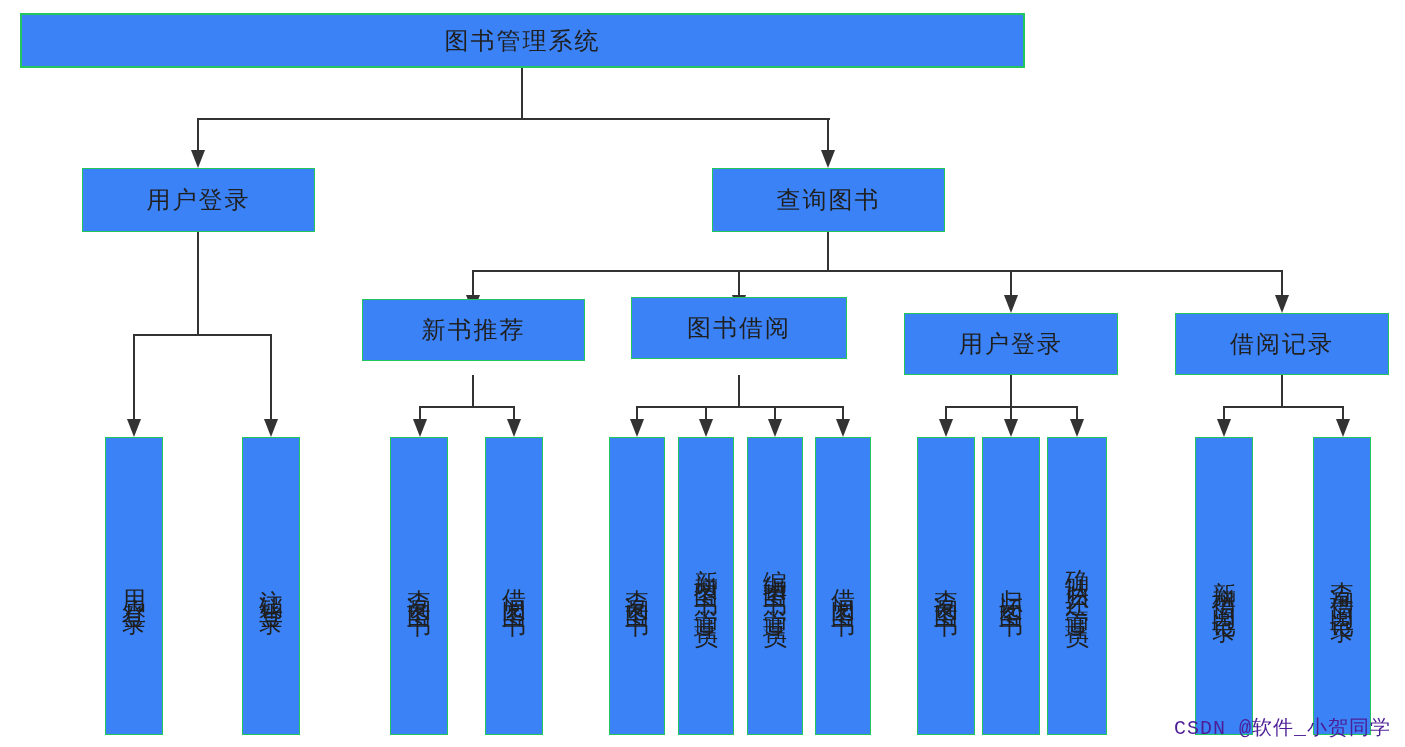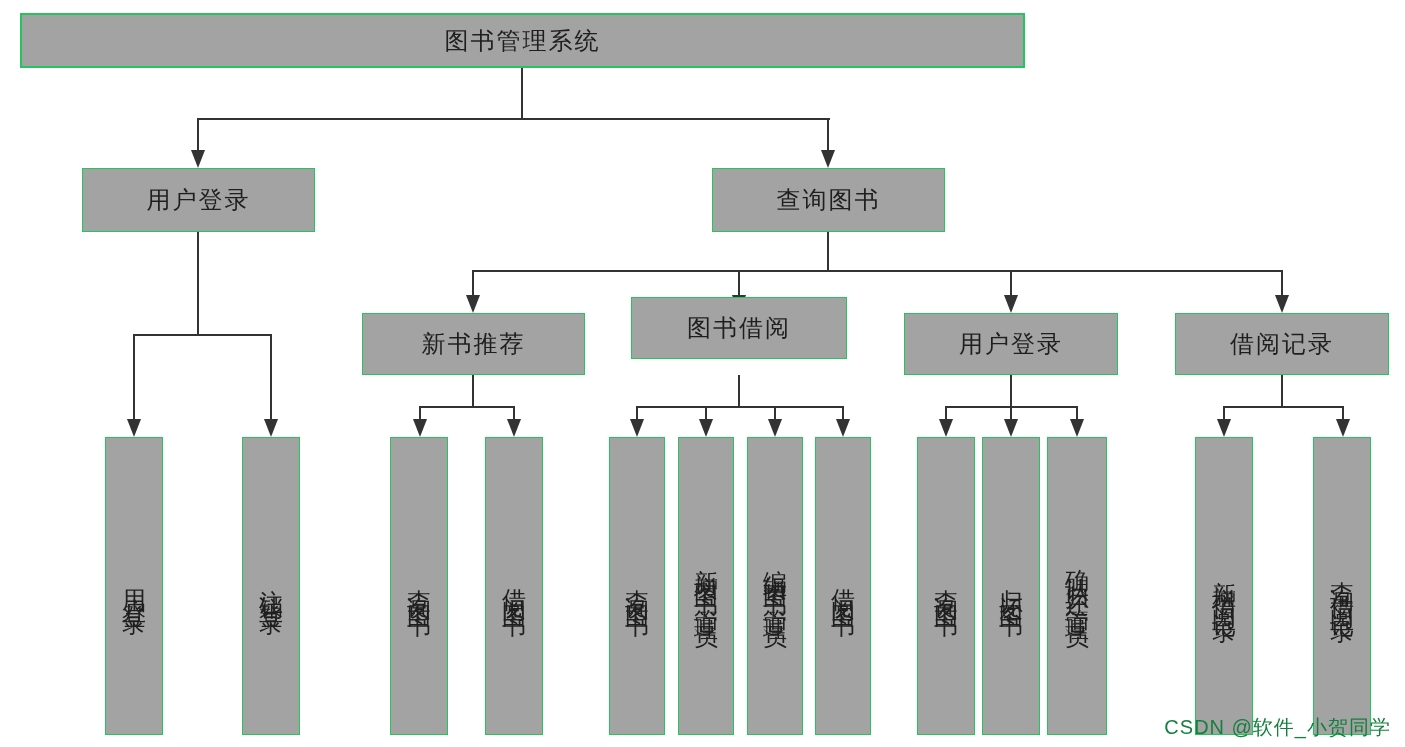--- a/index.html
+++ b/index.html
@@ -11,21 +11,21 @@
   .canvas {
     position: relative;
     width: 1405px;
     height: 747px;
     background: #ffffff;
     overflow: hidden;
   }
   .box {
     position: absolute;
     box-sizing: border-box;
-    background: #a3a3a3;
+    background: #3b82f6;
     border: 1px solid #22c55e;
     display: flex;
     align-items: center;
     justify-content: center;
     color: #1f1f1f;
   }
   .box.root { border-width: 2px; }
   .box .lbl {
     font-size: 24px;
     letter-spacing: 2px;
@@ -48,23 +48,24 @@
     border-left: 7px solid transparent;
     border-right: 7px solid transparent;
     border-top: 18px solid #333333;
   }
   .watermark {
     position: absolute;
     top: 714px;
     right: 14px;
     font-size: 20px;
     letter-spacing: 1px;
-    color: #15803d;
+    color: #4c1d95;
     z-index: 5;
     white-space: nowrap;
+    font-family: Liberation Mono, monospace;
   }
 </style>
 </head>
 <body>
 
 <div class="canvas">
 
   <div class="box root" style="left:20px;top:13px;width:1005px;height:55px">
     <span class="lbl">图书管理系统</span>
   </div>
@@ -94,21 +95,21 @@
   <div class="hline" style="left:472px;top:270px;width:811px"></div>
   <div class="vline" style="left:472px;top:270px;height:27px"></div>
   <div class="arr" style="left:466px;top:295px"></div>
   <div class="vline" style="left:738px;top:270px;height:27px"></div>
   <div class="arr" style="left:732px;top:295px"></div>
   <div class="vline" style="left:1010px;top:270px;height:27px"></div>
   <div class="arr" style="left:1004px;top:295px"></div>
   <div class="vline" style="left:1281px;top:270px;height:27px"></div>
   <div class="arr" style="left:1275px;top:295px"></div>
 
-  <div class="box" style="left:362px;top:313px;width:223px;height:62px">
+  <div class="box" style="left:362px;top:299px;width:223px;height:62px">
     <span class="lbl">新书推荐</span>
   </div>
   <div class="box" style="left:631px;top:297px;width:216px;height:62px">
     <span class="lbl">图书借阅</span>
   </div>
   <div class="box" style="left:904px;top:313px;width:214px;height:62px">
     <span class="lbl">用户登录</span>
   </div>
   <div class="box" style="left:1175px;top:313px;width:214px;height:62px">
     <span class="lbl">借阅记录</span>

